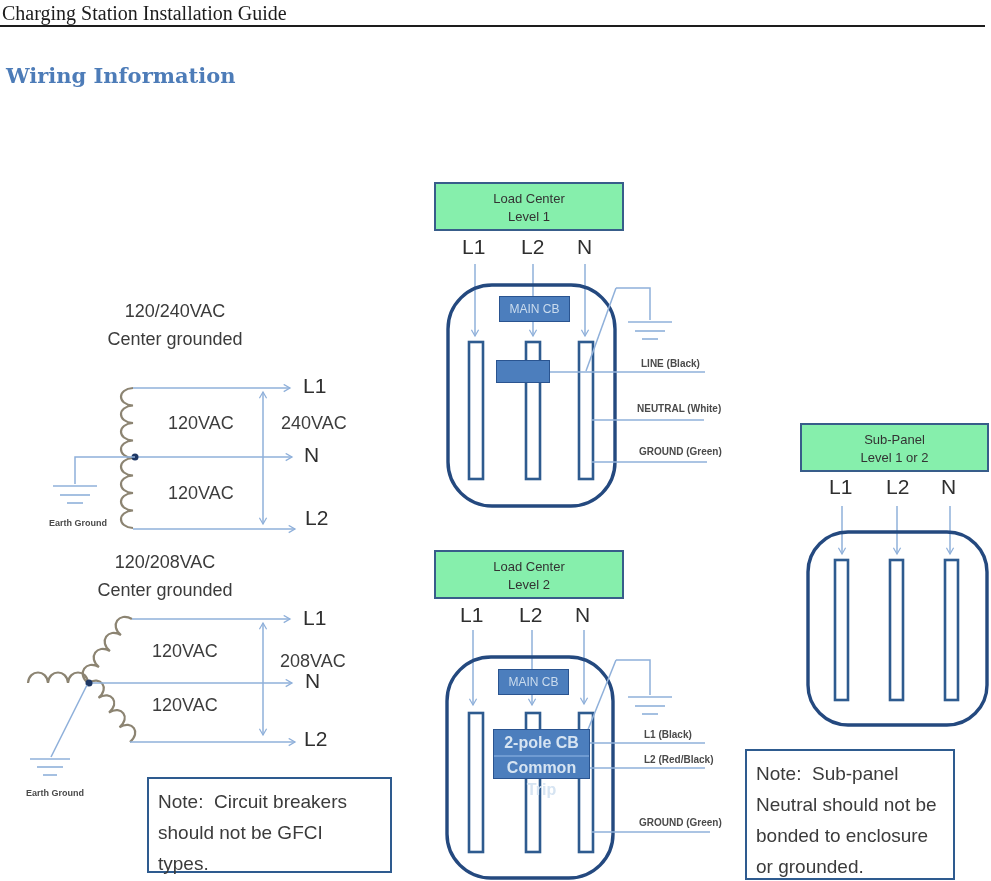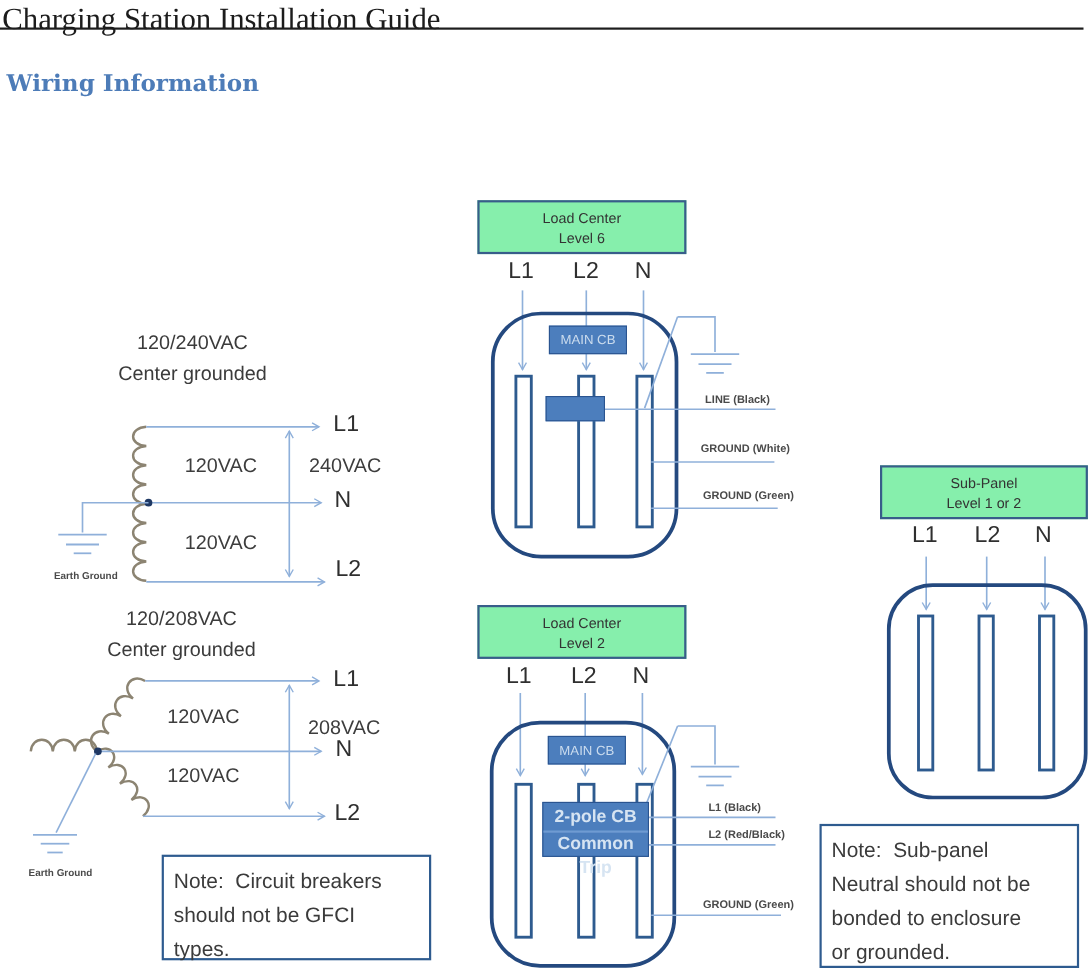--- a/index.html
+++ b/index.html
@@ -1,20 +1,20 @@
 <!DOCTYPE html>
 <html><head>
 <meta charset="utf-8">
 <style>
   html,body{margin:0;padding:0;background:#ffffff;}
   #page{position:relative;width:991px;height:881px;background:#ffffff;overflow:hidden;
         font-family:"Liberation Sans",sans-serif;}
   #art{position:absolute;left:0;top:0;z-index:1;}
   .abs{position:absolute;z-index:2;}
-  .doc-title{font-family:"Liberation Serif",serif;font-size:28px;color:#1c1c1c;}
+  .doc-title{font-family:"Liberation Serif",serif;font-size:20px;color:#1c1c1c;}
   .hrule{border-top:2px solid #1d1d1d;height:0;}
   .section-heading{font-family:"DejaVu Serif",serif;font-weight:bold;font-size:21px;color:#4d7cb8;}
   .dlabel{color:#3d3d3d;font-size:18px;white-space:nowrap;}
   .dtitle{color:#3b3b3b;font-size:18px;text-align:center;white-space:nowrap;}
   .term{color:#2f2f2f;font-size:21px;white-space:nowrap;}
   .earth{color:#4a4a4a;font-size:9px;font-weight:bold;text-align:center;white-space:nowrap;}
   .wire-lbl{color:#4a4a4a;font-size:10px;font-weight:bold;white-space:nowrap;}
   .titlebox{border:2px solid #385d8a;background:#86efac;text-align:center;color:#333333;
             font-size:13px;line-height:18px;box-sizing:border-box;padding-top:6px;}
   .bluebox{background:#4c7ebd;border:1px solid #2a5490;box-sizing:border-box;text-align:center;
@@ -145,29 +145,29 @@
   <div class="abs term" style="left:303px;top:606px;">L1</div>
   <div class="abs dlabel" style="left:152px;top:641px;">120VAC</div>
   <div class="abs dlabel" style="left:280px;top:651px;">208VAC</div>
   <div class="abs term" style="left:305px;top:669px;">N</div>
   <div class="abs dlabel" style="left:152px;top:695px;">120VAC</div>
   <div class="abs term" style="left:304px;top:727px;">L2</div>
   <div class="abs earth" style="left:15px;top:788px;width:80px;">Earth Ground</div>
 
   <div class="abs titlebox" style="left:434px;top:182px;width:190px;height:49px;">
     <div>Load Center</div>
-    <div>Level 6</div>
+    <div>Level 1</div>
   </div>
   <div class="abs term" style="left:462px;top:235px;">L1</div>
   <div class="abs term" style="left:521px;top:235px;">L2</div>
   <div class="abs term" style="left:577px;top:235px;">N</div>
   <div class="abs bluebox" style="left:467px;top:296px;width:71px;height:26px;line-height:24px;">MAIN CB</div>
   <div class="abs bluebox" style="left:464px;top:360px;width:54px;height:23px;"></div>
   <div class="abs wire-lbl" style="left:641px;top:358px;">LINE (Black)</div>
-  <div class="abs wire-lbl" style="left:637px;top:403px;">GROUND (White)</div>
+  <div class="abs wire-lbl" style="left:637px;top:403px;">NEUTRAL (White)</div>
   <div class="abs wire-lbl" style="left:639px;top:446px;">GROUND (Green)</div>
 
   <div class="abs titlebox" style="left:434px;top:550px;width:190px;height:49px;">
     <div>Load Center</div>
     <div>Level 2</div>
   </div>
   <div class="abs term" style="left:460px;top:603px;">L1</div>
   <div class="abs term" style="left:519px;top:603px;">L2</div>
   <div class="abs term" style="left:575px;top:603px;">N</div>
   <div class="abs bluebox" style="left:466px;top:669px;width:71px;height:26px;line-height:24px;">MAIN CB</div>
@@ -183,18 +183,18 @@
     <div>Sub-Panel</div>
     <div>Level 1 or 2</div>
   </div>
   <div class="abs term" style="left:829px;top:475px;">L1</div>
   <div class="abs term" style="left:886px;top:475px;">L2</div>
   <div class="abs term" style="left:941px;top:475px;">N</div>
 
   <div class="abs notebox" style="left:147px;top:777px;width:245px;height:96px;">Note:  Circuit breakers
 should not be GFCI
 types.</div>
-  <div class="abs notebox" style="left:745px;top:749px;width:236px;height:131px;">Note:  Sub-panel
+  <div class="abs notebox" style="left:745px;top:749px;width:210px;height:131px;">Note:  Sub-panel
 Neutral should not be
 bonded to enclosure
 or grounded.</div>
 
 </div>
 
 </body></html>

